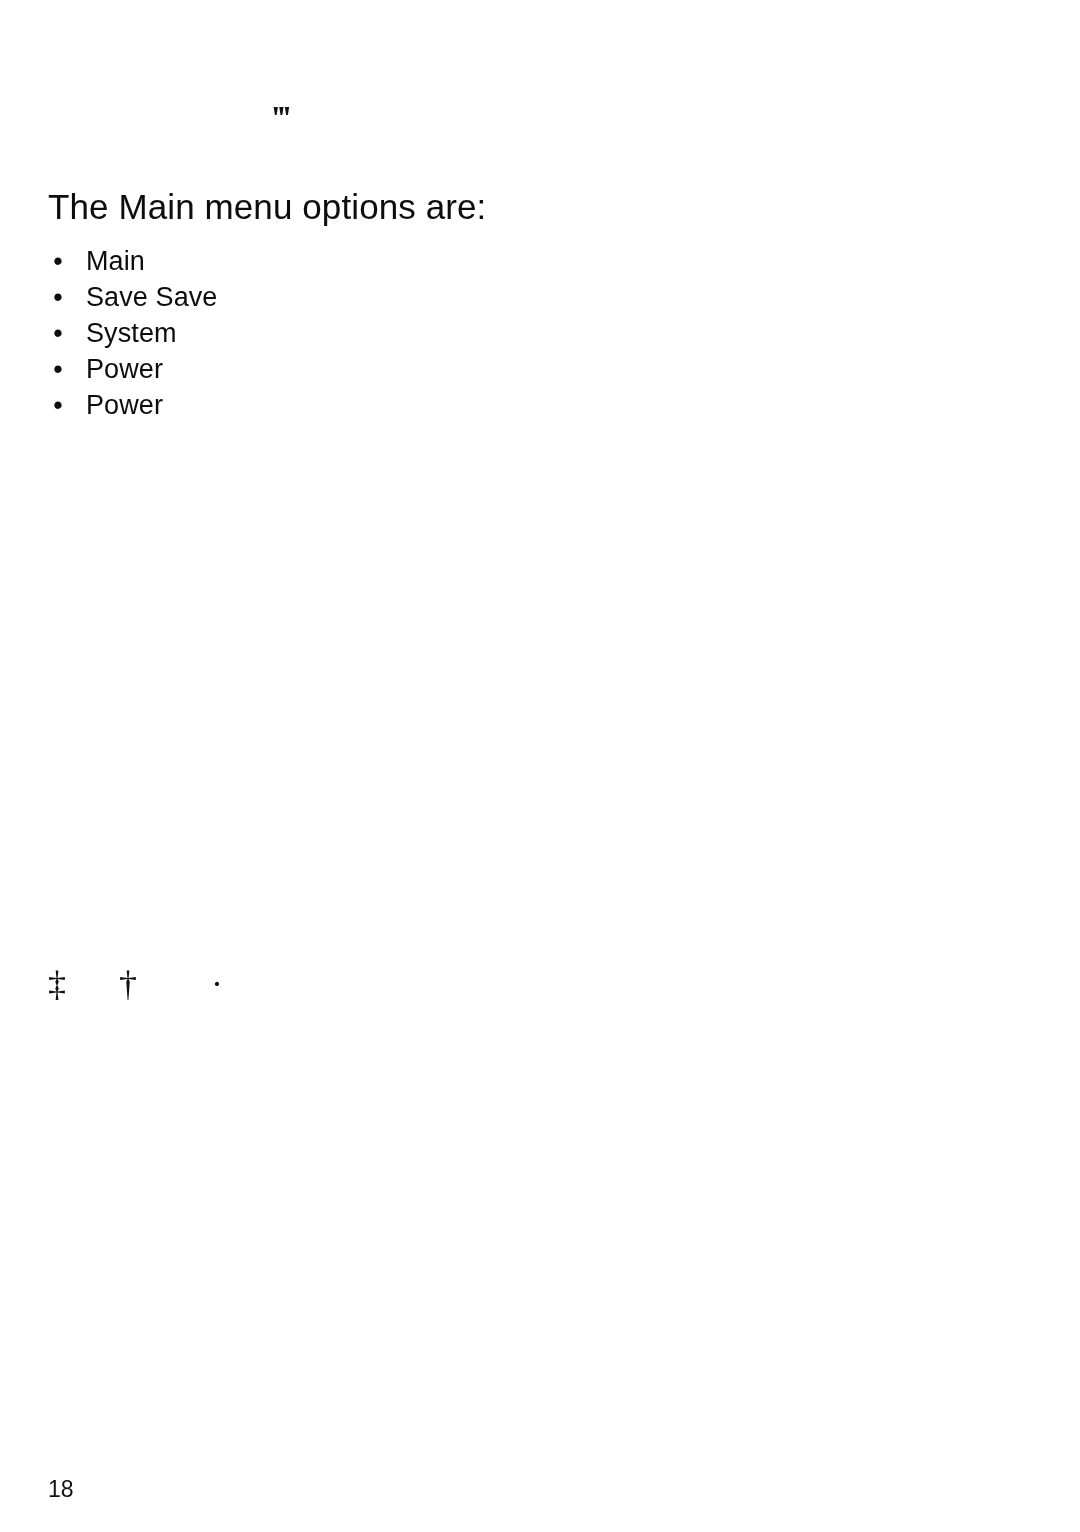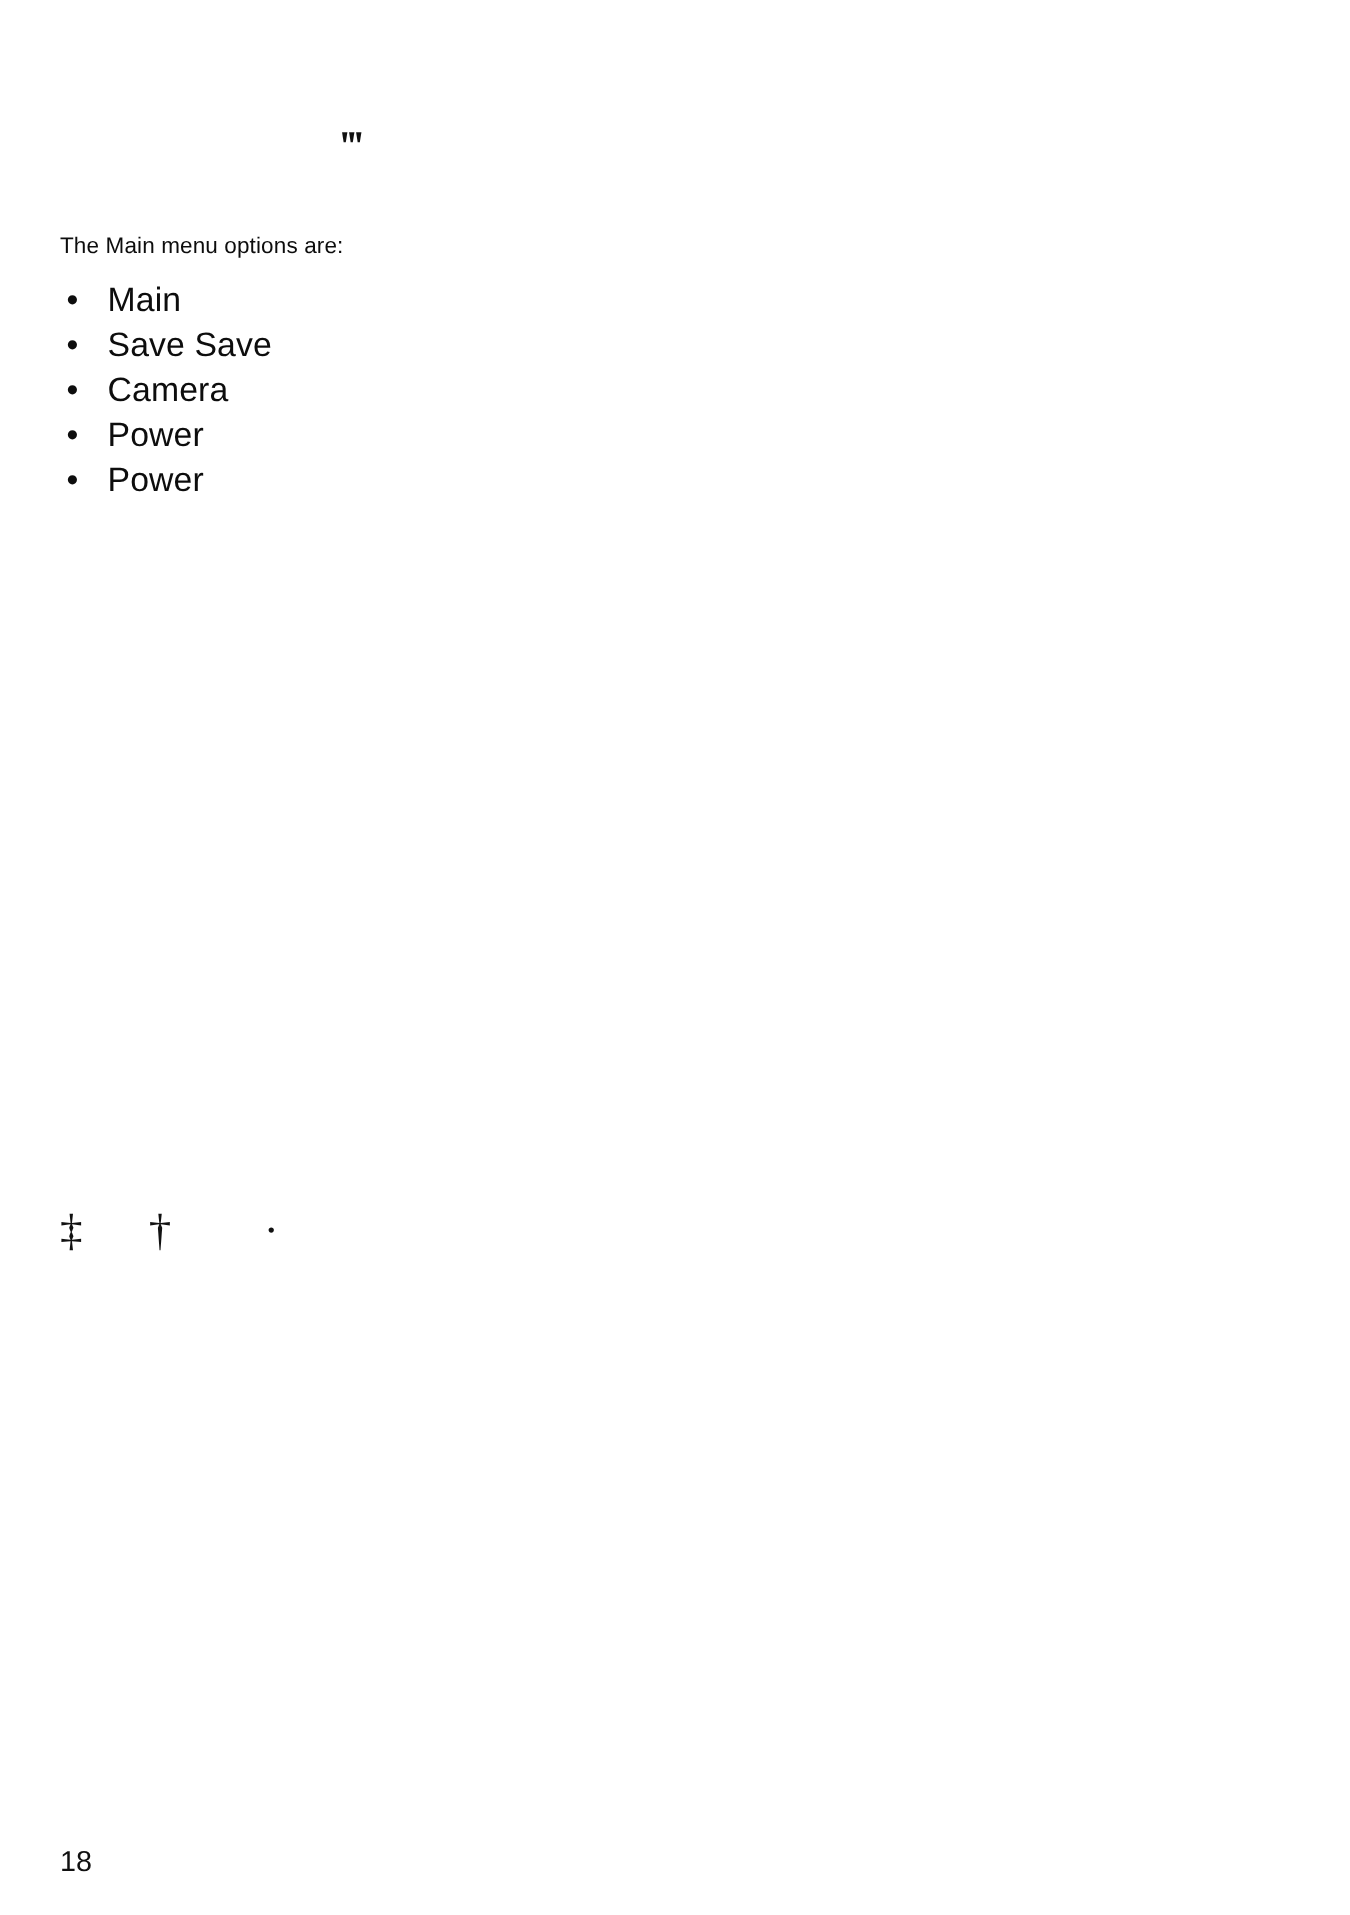--- a/index.html
+++ b/index.html
@@ -63,21 +63,21 @@
 
   
   .content {
     position: absolute;
     left: 48px;
     top: 186px;
     width: 960px;
   }
 
   .lead-paragraph {
-    font-size: 18px;
+    font-size: 35px;
     line-height: 1.22;
     color: #0d0d0d;
     margin: 0 0 14px 0;
     letter-spacing: 0.1px;
   }
 
   .menu-list {
     list-style: none;
     margin: 0;
     padding: 0;
@@ -133,21 +133,21 @@
       <li>
         <span class="bullet-marker">•</span>
         <span>Main</span>
       </li>
       <li>
         <span class="bullet-marker">•</span>
         <span>Save Save</span>
       </li>
       <li>
         <span class="bullet-marker">•</span>
-        <span>Camera</span>
+        <span>System</span>
       </li>
       <li>
         <span class="bullet-marker">•</span>
         <span>Power</span>
       </li>
       <li>
         <span class="bullet-marker">•</span>
         <span>Power</span>
       </li>
     </ul>

